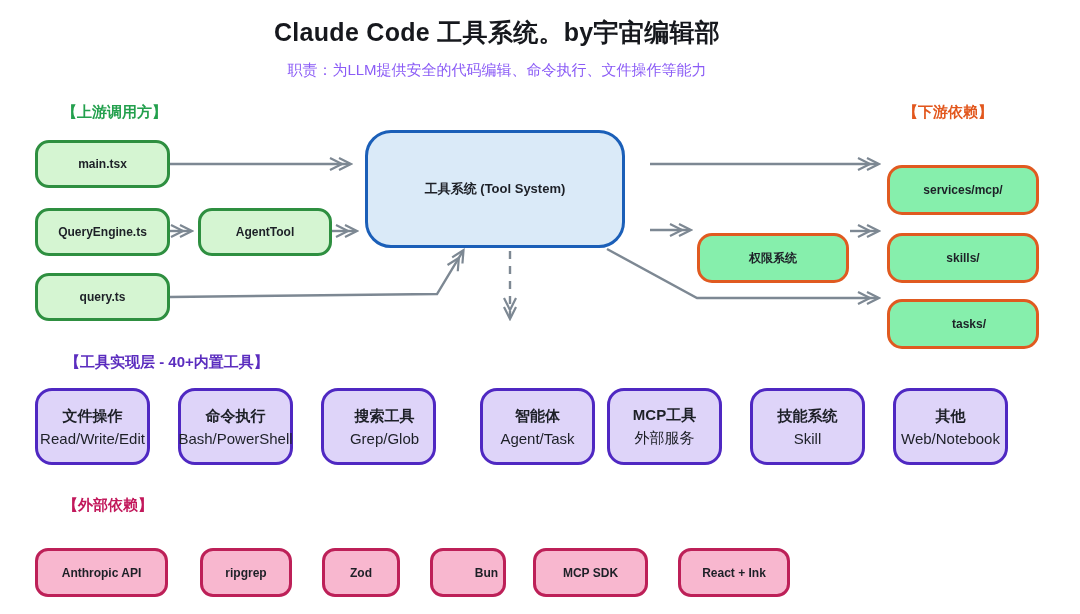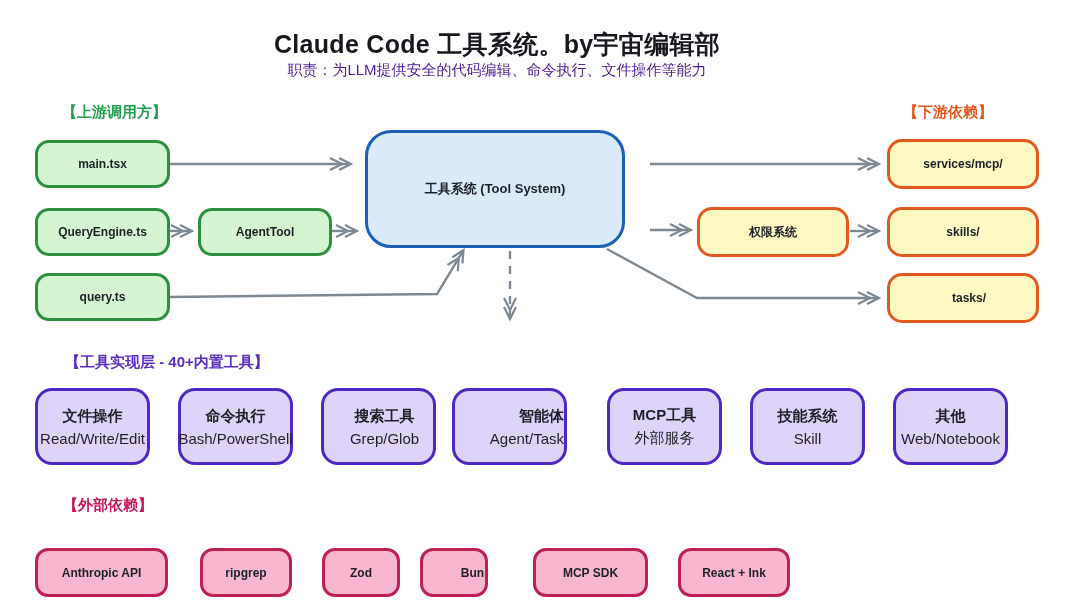--- a/index.html
+++ b/index.html
@@ -5,29 +5,29 @@
   * { margin: 0; padding: 0; box-sizing: border-box; }
   html, body { background: #ffffff; }
   body { font-family: "Liberation Sans", "DejaVu Sans", sans-serif; }
   .canvas {
     position: relative;
     width: 1080px; height: 614px;
     background: #ffffff;
     overflow: hidden;
   }
   .title {
-    position: absolute; left: 0; top: 28px; width: 994px;
+    position: absolute; left: 0; top: 16px; width: 994px;
     text-align: center;
     font-size: 25px; font-weight: 700; color: #16181d;
     letter-spacing: 0.3px;
   }
   .subtitle {
     position: absolute; left: 0; top: 61px; width: 994px;
     text-align: center;
-    font-size: 15px; font-weight: 500; color: #4c1d95;
+    font-size: 15px; font-weight: 500; color: #8b5cf6;
   }
   .edges { position: absolute; left: 0; top: 0; width: 1080px; height: 614px; }
   .edge { stroke: #7d8893; stroke-width: 2.4; fill: none; }
   .edge.dashed { stroke-dasharray: 8 7; }
   .sec-label { position: absolute; font-size: 15px; font-weight: 700; white-space: nowrap; }
   .sec-label.up   { left: 62px;  top: 103px; color: #23a04d; }
   .sec-label.down { left: 903px; top: 103px; color: #e2571d; }
   .sec-label.tool { left: 65px;  top: 353px; color: #5b2dbf; }
   .sec-label.ext  { left: 63px;  top: 496px; color: #c2185b; }
   .node {
@@ -37,21 +37,21 @@
     text-align: center;
     color: #1d2027; font-size: 12px; font-weight: 600;
     white-space: nowrap;
   }
   .node.green  { background: #d5f5d2; border: 3px solid #2e8f40; border-radius: 14px; width: 135px; height: 48px; }
   .node.blue   {
     background: #daeaf8; border: 3.5px solid #1b5fb8; border-radius: 26px;
     left: 365px; top: 130px; width: 260px; height: 118px;
     font-size: 13px; font-weight: 600;
   }
-  .node.orange { background: #fef9c3; border: 3px solid #e05a20; border-radius: 15px; width: 152px; height: 50px; }
+  .node.orange { background: #86efac; border: 3px solid #e05a20; border-radius: 15px; width: 152px; height: 50px; margin-top: 26px; }
   .node.purple { background: #ded4f9; border: 3px solid #4f28c2; border-radius: 17px; width: 115px; height: 77px; top: 388px; font-size: 15px; }
   .node.purple .t2 { margin-top: 4px; font-weight: 500; }
   .node.pink   { background: #f8b7cf; border: 3px solid #bd2058; border-radius: 13px; height: 49px; top: 532px; margin-top: 16px; }
 </style>
 </head>
 <body>
 
 <div class="canvas">
 
   <div class="title">Claude Code 工具系统。by宇宙编辑部</div>
@@ -115,21 +115,21 @@
     <span class="t2">Read/Write/Edit</span>
   </div>
   <div class="node purple" style="left:178px;">
     <span>命令执行</span>
     <span class="t2">Bash/PowerShell</span>
   </div>
   <div class="node purple" style="left:321px;padding-left:12px;">
     <span>搜索工具</span>
     <span class="t2">Grep/Glob</span>
   </div>
-  <div class="node purple" style="left:452px;align-items:flex-end;">
+  <div class="node purple" style="left:480px;">
     <span>智能体</span>
     <span class="t2">Agent/Task</span>
   </div>
   <div class="node purple" style="left:607px;">
     <span>MCP工具</span>
     <span class="t2">外部服务</span>
   </div>
   <div class="node purple" style="left:750px;">
     <span>技能系统</span>
     <span class="t2">Skill</span>
@@ -141,21 +141,21 @@
 
   <div class="node pink" style="left:35px; width:133px;">
     <span>Anthropic API</span>
   </div>
   <div class="node pink" style="left:200px; width:92px;">
     <span>ripgrep</span>
   </div>
   <div class="node pink" style="left:322px; width:78px;">
     <span>Zod</span>
   </div>
-  <div class="node pink" style="left:420px; width:68px;padding-left:37px;">
+  <div class="node pink" style="left:430px; width:76px;padding-left:37px;">
     <span>Bun</span>
   </div>
   <div class="node pink" style="left:533px; width:115px;">
     <span>MCP SDK</span>
   </div>
   <div class="node pink" style="left:678px; width:112px;">
     <span>React + Ink</span>
   </div>
 
 </div>

